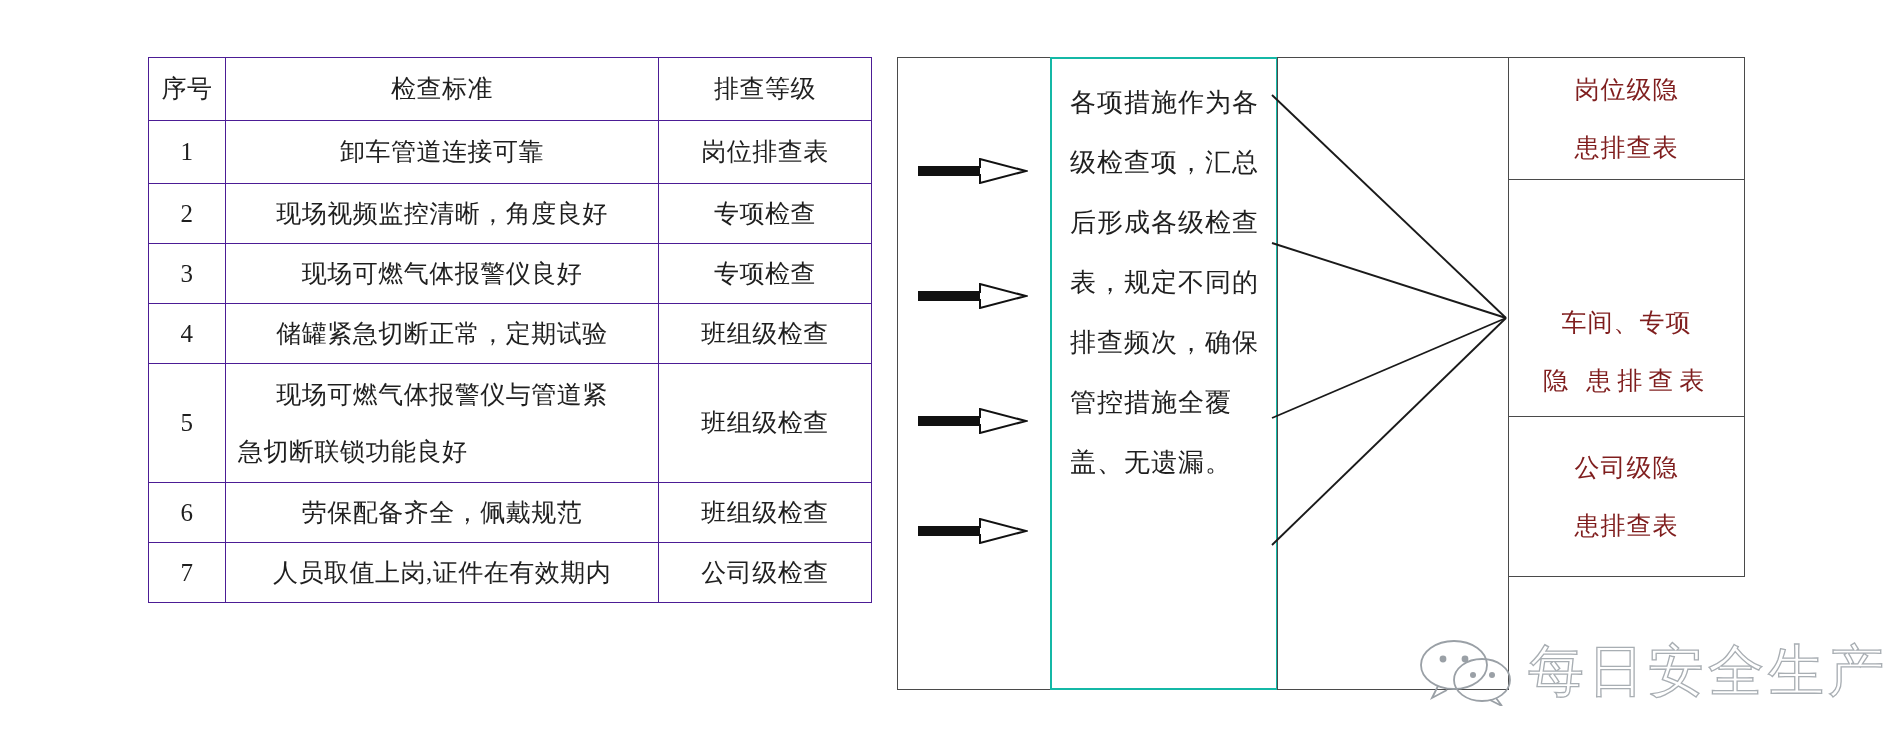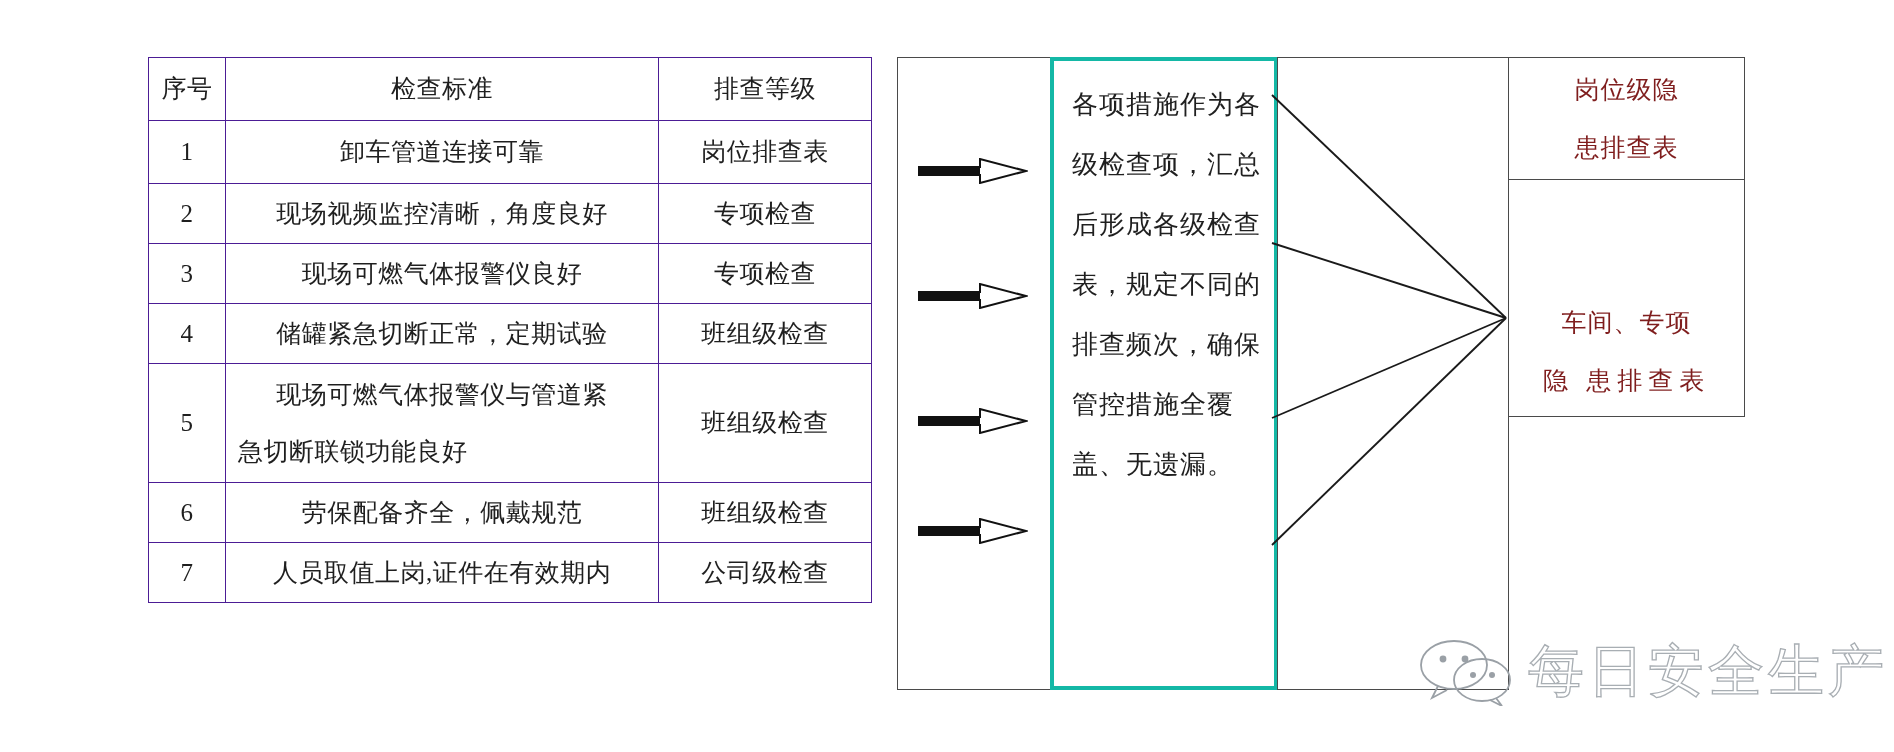--- a/index.html
+++ b/index.html
@@ -68,21 +68,21 @@
   }
   .arrow{
     position:absolute;
     width:110px;height:26px;
   }
 
   
   .center-col{
     position:absolute;left:1050px;top:57px;
     width:228px;height:633px;
-    border:4px solid #14b8a6;
+    border:2px solid #14b8a6;
     box-sizing:border-box;
   }
   .center-text{
     position:absolute;left:18px;top:14px;
     width:196px;
     font-size:26px;
     line-height:60px;
     text-align:left;
     letter-spacing:1px;
     color:#1f1f1f;
@@ -243,20 +243,26 @@
         <tr class="o1">
       <td>
         <span class="out-line">岗位级隐</span>
         <span class="out-line">患排查表</span>
       </td>
     </tr>
     <tr class="o3">
       <td style="vertical-align:bottom;padding-bottom:6px;">
         <span class="out-line">车间、专项</span>
         <span class="out-line out-gap">隐  患排查表</span>
+      </td>
+    </tr>
+    <tr class="o4">
+      <td>
+        <span class="out-line">公司级隐</span>
+        <span class="out-line">患排查表</span>
       </td>
     </tr>
   </tbody>
     </table>
 
   <div class="watermark">
     <svg class="wm-logo" width="104" height="66" viewBox="0 0 104 66">
       <g fill="none" stroke="#9aa0a6" stroke-width="1.8">
         <ellipse cx="38" cy="25" rx="33" ry="24"></ellipse>
         <path d="M22 46 L16 58 L31 50"></path>

